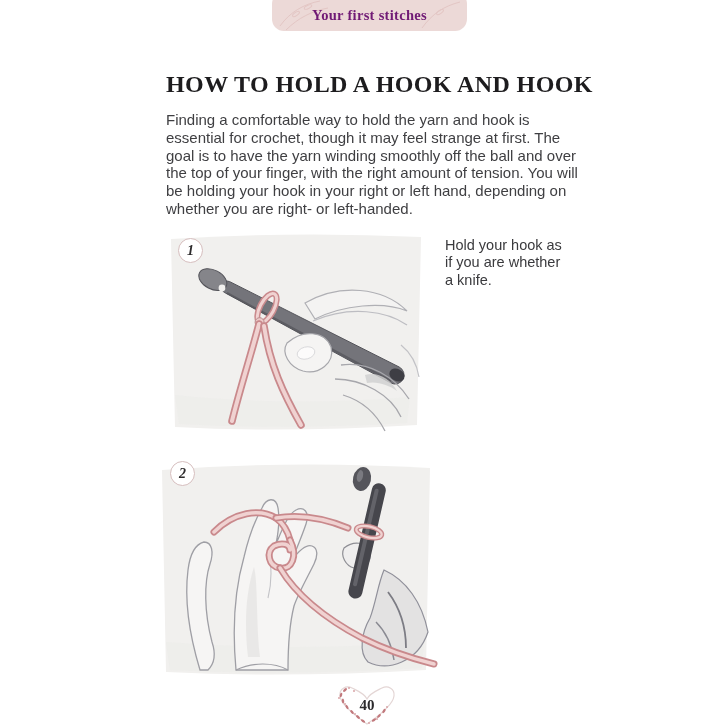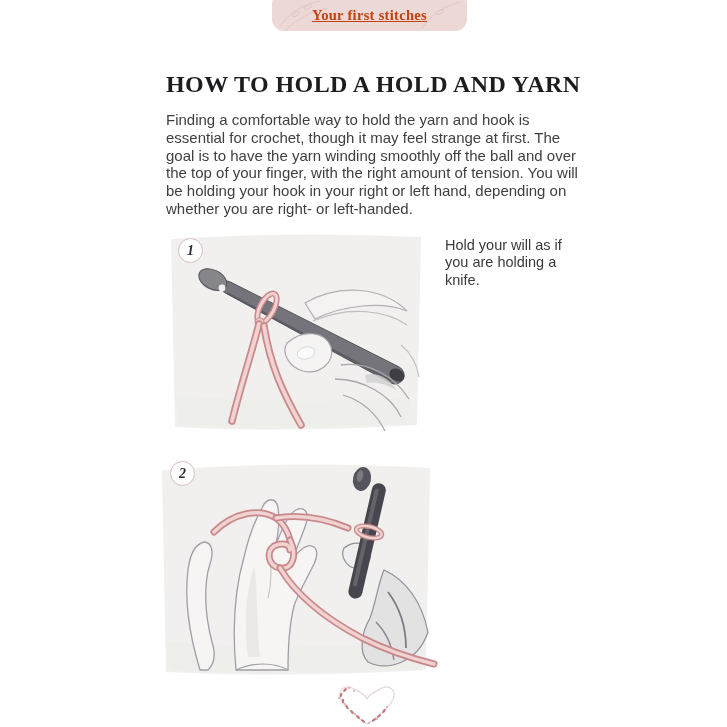--- a/index.html
+++ b/index.html
@@ -9,21 +9,21 @@
   }
   
   .tab{
     position:absolute;left:272px;top:-8px;width:195px;height:39px;
     background:#ecd9d7;border-radius:12px;
     display:flex;align-items:flex-end;justify-content:center;
     padding-bottom:7px;box-sizing:border-box;
   }
   .tab-label{
     font-family:"Liberation Serif",serif;font-weight:bold;font-size:14.5px;
-    color:#c2410c;letter-spacing:.3px;position:relative;z-index:2;text-decoration:underline;
+    color:#701a75;letter-spacing:.3px;position:relative;z-index:2;
   }
   .tab-deco{position:absolute;inset:0;z-index:1;}
   
   .title{
     position:absolute;left:166px;top:55px;width:440px;
     font-family:"Liberation Serif",serif;font-weight:bold;font-size:24px;
     letter-spacing:.4px;color:#1d1c1e;
   }
   .intro{
     position:absolute;left:166px;top:96px;width:420px;
@@ -70,21 +70,21 @@
         <path d="M14,38 C26,26 40,19 56,16"></path>
         <ellipse cx="24" cy="22" rx="4" ry="1.6" transform="rotate(-35 24 22)"></ellipse>
         <ellipse cx="36" cy="15" rx="4" ry="1.6" transform="rotate(-25 36 15)"></ellipse>
         <path d="M150,36 C160,22 172,14 188,10"></path>
         <ellipse cx="168" cy="20" rx="4" ry="1.6" transform="rotate(-35 168 20)"></ellipse>
       </g>
     </svg>
     <span class="tab-label">Your first stitches</span>
   </div>
 
-  <h1 class="title">HOW TO HOLD A HOLD AND YARN</h1>
+  <h1 class="title">HOW TO HOLD A HOOK AND HOOK</h1>
   <p class="intro">Finding a comfortable way to hold the yarn and hook is essential for crochet, though it may feel strange at first. The goal is to have the yarn winding smoothly off the ball and over the top of your finger, with the right amount of tension. You will be holding your hook in your right or left hand, depending on whether you are right- or left-handed.</p>
 
   <div class="badge badge-1">
     <span>1</span>
   </div>
   <div class="illus illus-1">
     <svg viewBox="0 0 280 212" width="280" height="212">
 
       <path d="M16,14 Q140,6 266,12 L262,200 Q130,208 20,202 Z" fill="#f1f0ee"></path>
       <path d="M20,170 Q130,182 255,172 L252,198 Q130,205 24,199 Z" fill="#edecea" opacity="0.7"></path>
@@ -109,21 +109,21 @@
       <ellipse cx="112" cy="83" rx="7" ry="16" transform="rotate(27.6 112 83)" fill="none" stroke="#c9898c" stroke-width="6"></ellipse>
       <ellipse cx="112" cy="83" rx="7" ry="16" transform="rotate(27.6 112 83)" fill="none" stroke="#f0d2d1" stroke-width="3"></ellipse>
       <circle cx="104.6" cy="97.2" r="4.5" fill="#ecc9c8" stroke="#b98b8d" stroke-width="1"></circle>
 
       <path d="M104,99 C96,130 86,160 77,196" fill="none" stroke="#c9898c" stroke-width="7.5" stroke-linecap="round"></path>
       <path d="M104,99 C96,130 86,160 77,196" fill="none" stroke="#f0d2d1" stroke-width="4" stroke-linecap="round"></path>
       <path d="M109,101 C115,140 128,168 146,200" fill="none" stroke="#c9898c" stroke-width="7.5" stroke-linecap="round"></path>
       <path d="M109,101 C115,140 128,168 146,200" fill="none" stroke="#f0d2d1" stroke-width="4" stroke-linecap="round"></path>
     </svg>
   </div>
-  <div class="caption caption-1">Hold your will as if you are holding a knife.</div>
+  <div class="caption caption-1">Hold your hook as if you are whether a knife.</div>
 
   <div class="badge badge-2">
     <span>2</span>
   </div>
   <div class="illus illus-2">
     <svg viewBox="0 0 292 230" width="292" height="230">
 
       <path d="M14,18 Q146,8 282,16 L278,218 Q140,226 18,220 Z" fill="#f1f0ee"></path>
       <path d="M18,190 Q146,200 276,190 L274,216 Q142,224 22,218 Z" fill="#edecea" opacity="0.7"></path>
 
@@ -177,14 +177,15 @@
       <circle cx="17" cy="5" r="1"></circle>
       <circle cx="22" cy="8" r="1"></circle>
       <circle cx="7" cy="15" r="1"></circle>
       <circle cx="13" cy="21" r="1"></circle>
       <circle cx="23" cy="31" r="1"></circle>
       <circle cx="37" cy="40" r="1"></circle>
       <circle cx="45" cy="36" r="1"></circle>
       <circle cx="55" cy="24" r="1"></circle>
     </g>
   </svg>
+  <div class="page-number">40</div>
 
 </div>
 
 </body></html>

